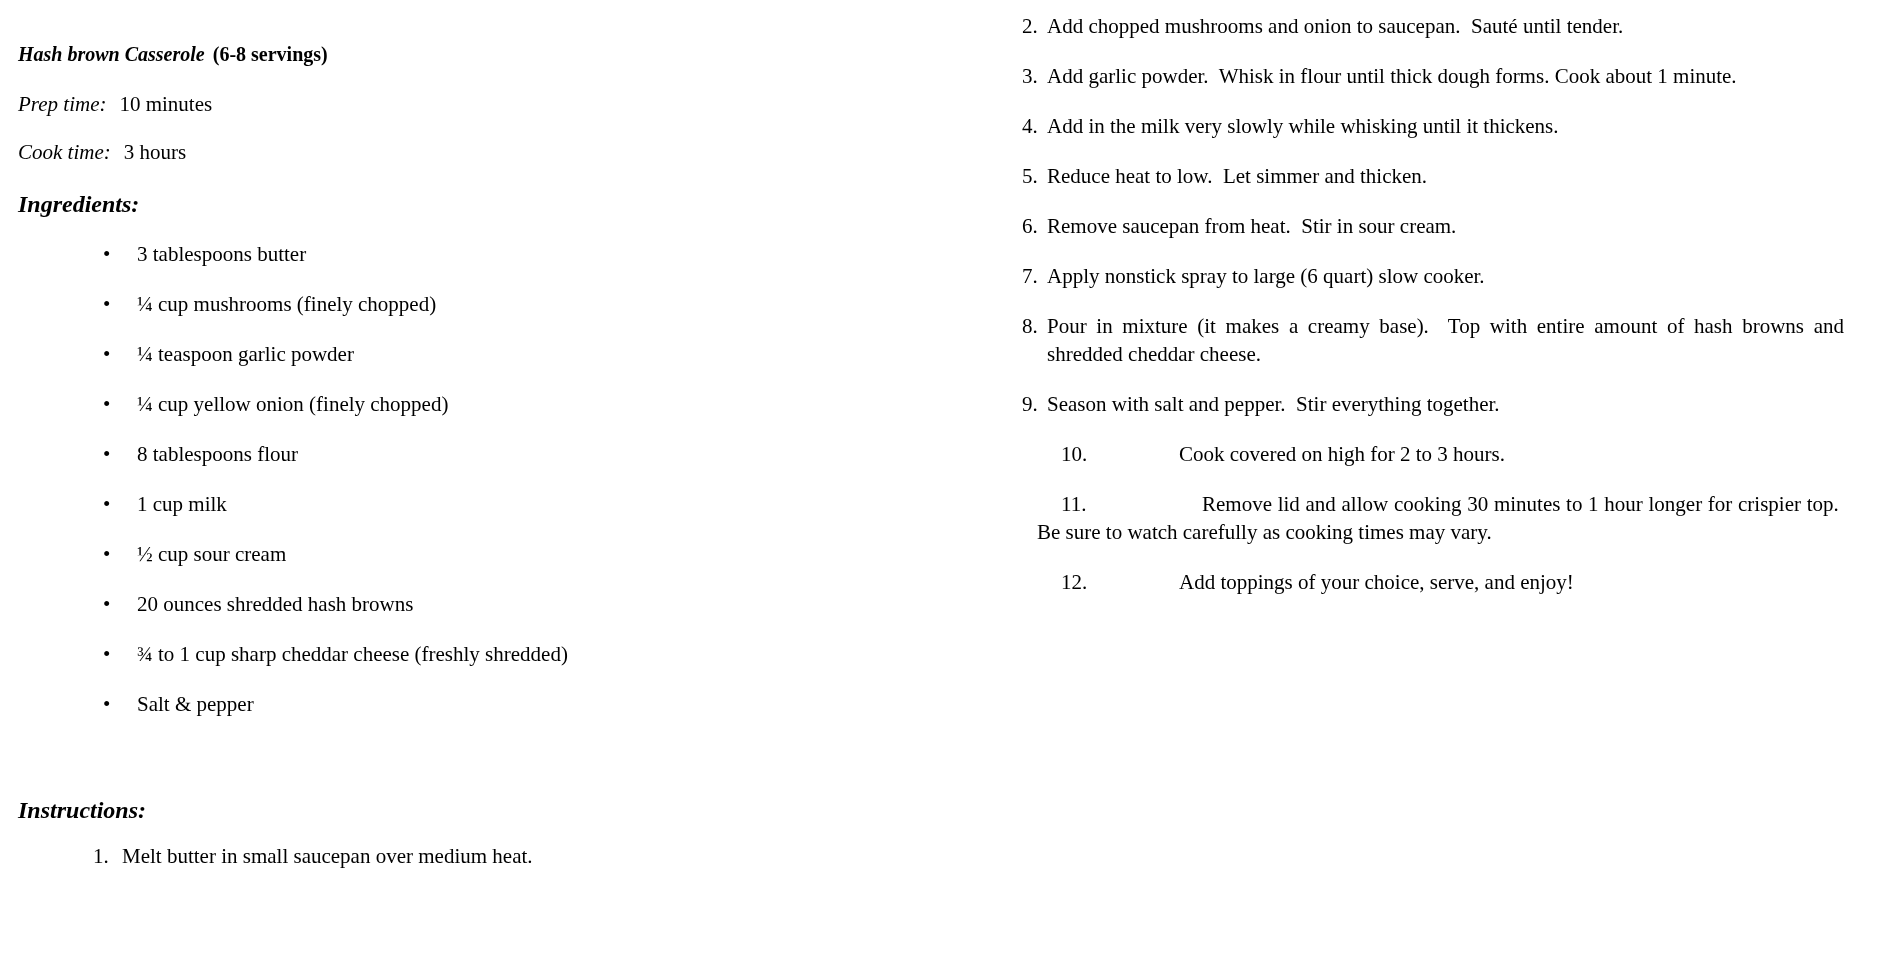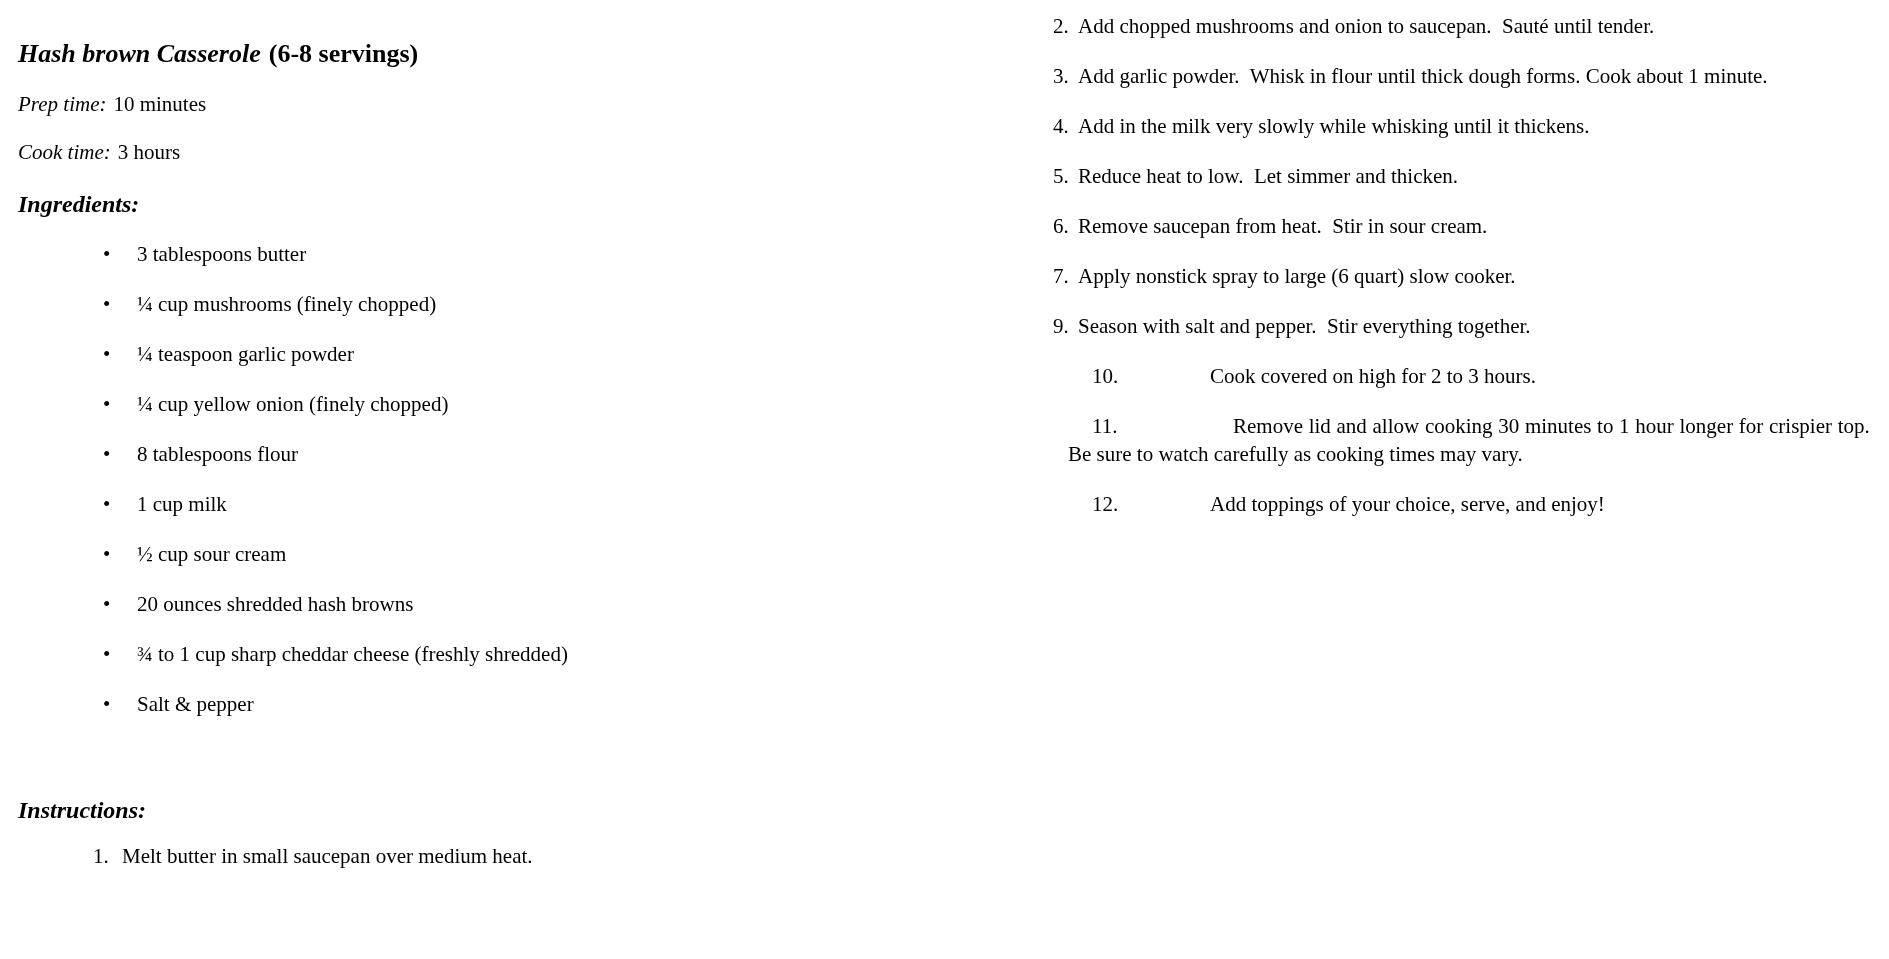--- a/index.html
+++ b/index.html
@@ -13,37 +13,37 @@
     height: 959px;
     background: #ffffff;
     color: #000000;
     font-family: "Liberation Serif", "DejaVu Serif", serif;
     font-size: 21px;
     line-height: 28px;
     overflow: hidden;
   }
   .col { position: absolute; top: 0; }
   .col-left  { left: 18px;   width: 830px; }
-  .col-right { left: 1053px; width: 822px; padding-top: 12px; }
+  .col-right { left: 1022px; width: 822px; padding-top: 12px; }
 
   
   h1.title {
     margin: 34px 0 16px 0;
-    font-size: 26px;
+    font-size: 20px;
     line-height: 40px;
     font-weight: bold;
     white-space: nowrap;
   }
   .title-main { font-style: italic; }
   .title-servings { margin-left: 8px; }
 
   .meta { margin: 20px 0 0 0; }
   .meta:first-of-type { margin-top: 10px; }
   .meta-label { font-style: italic; }
-  .meta-value { margin-left: 7px; text-align: center; }
+  .meta-value { margin-left: 13px; text-align: center; }
 
   .section-heading {
     margin: 24px 0 0 0;
     font-weight: bold;
     font-style: italic;
     font-size: 24px;
     line-height: 28px;
     font-family: Liberation Serif, serif;
   }
   .heading-instructions { margin-top: 78px; }
@@ -156,20 +156,21 @@
       <div class="step"><span class="num">3.</span><span>Add garlic powder.&nbsp; Whisk in flour until thick dough forms. Cook about 1 minute.</span></div>
 
       <div class="step"><span class="num">4.</span><span>Add in the milk very slowly while whisking until it thickens.</span></div>
 
       <div class="step"><span class="num">5.</span><span>Reduce heat to low.&nbsp; Let simmer and thicken.</span></div>
 
       <div class="step"><span class="num">6.</span><span>Remove saucepan from heat.&nbsp; Stir in sour cream.</span></div>
 
       <div class="step"><span class="num">7.</span><span>Apply nonstick spray to large (6 quart) slow cooker.</span></div>
 
+      <div class="step"><span class="num">8.</span><span>Pour in mixture (it makes a creamy base).&nbsp; Top with entire amount of hash browns and shredded cheddar cheese.</span></div>
 
       <div class="step"><span class="num">9.</span><span>Season with salt and pepper.&nbsp; Stir everything together.</span></div>
 
     <div class="step-tab"><span class="num2">10.</span><span class="tab tab-80"></span><span>Cook covered on high for 2 to 3 hours.</span></div>
 
     <div class="step-tab"><span class="num2">11.</span><span class="tab tab-103"></span><span>Remove lid and allow cooking 30 minutes to 1 hour longer for crispier top.&nbsp; Be sure to watch carefully as cooking times may vary.</span></div>
 
     <div class="step-tab"><span class="num2">12.</span><span class="tab tab-80"></span><span>Add toppings of your choice, serve, and enjoy!</span></div>
 
   </div>

